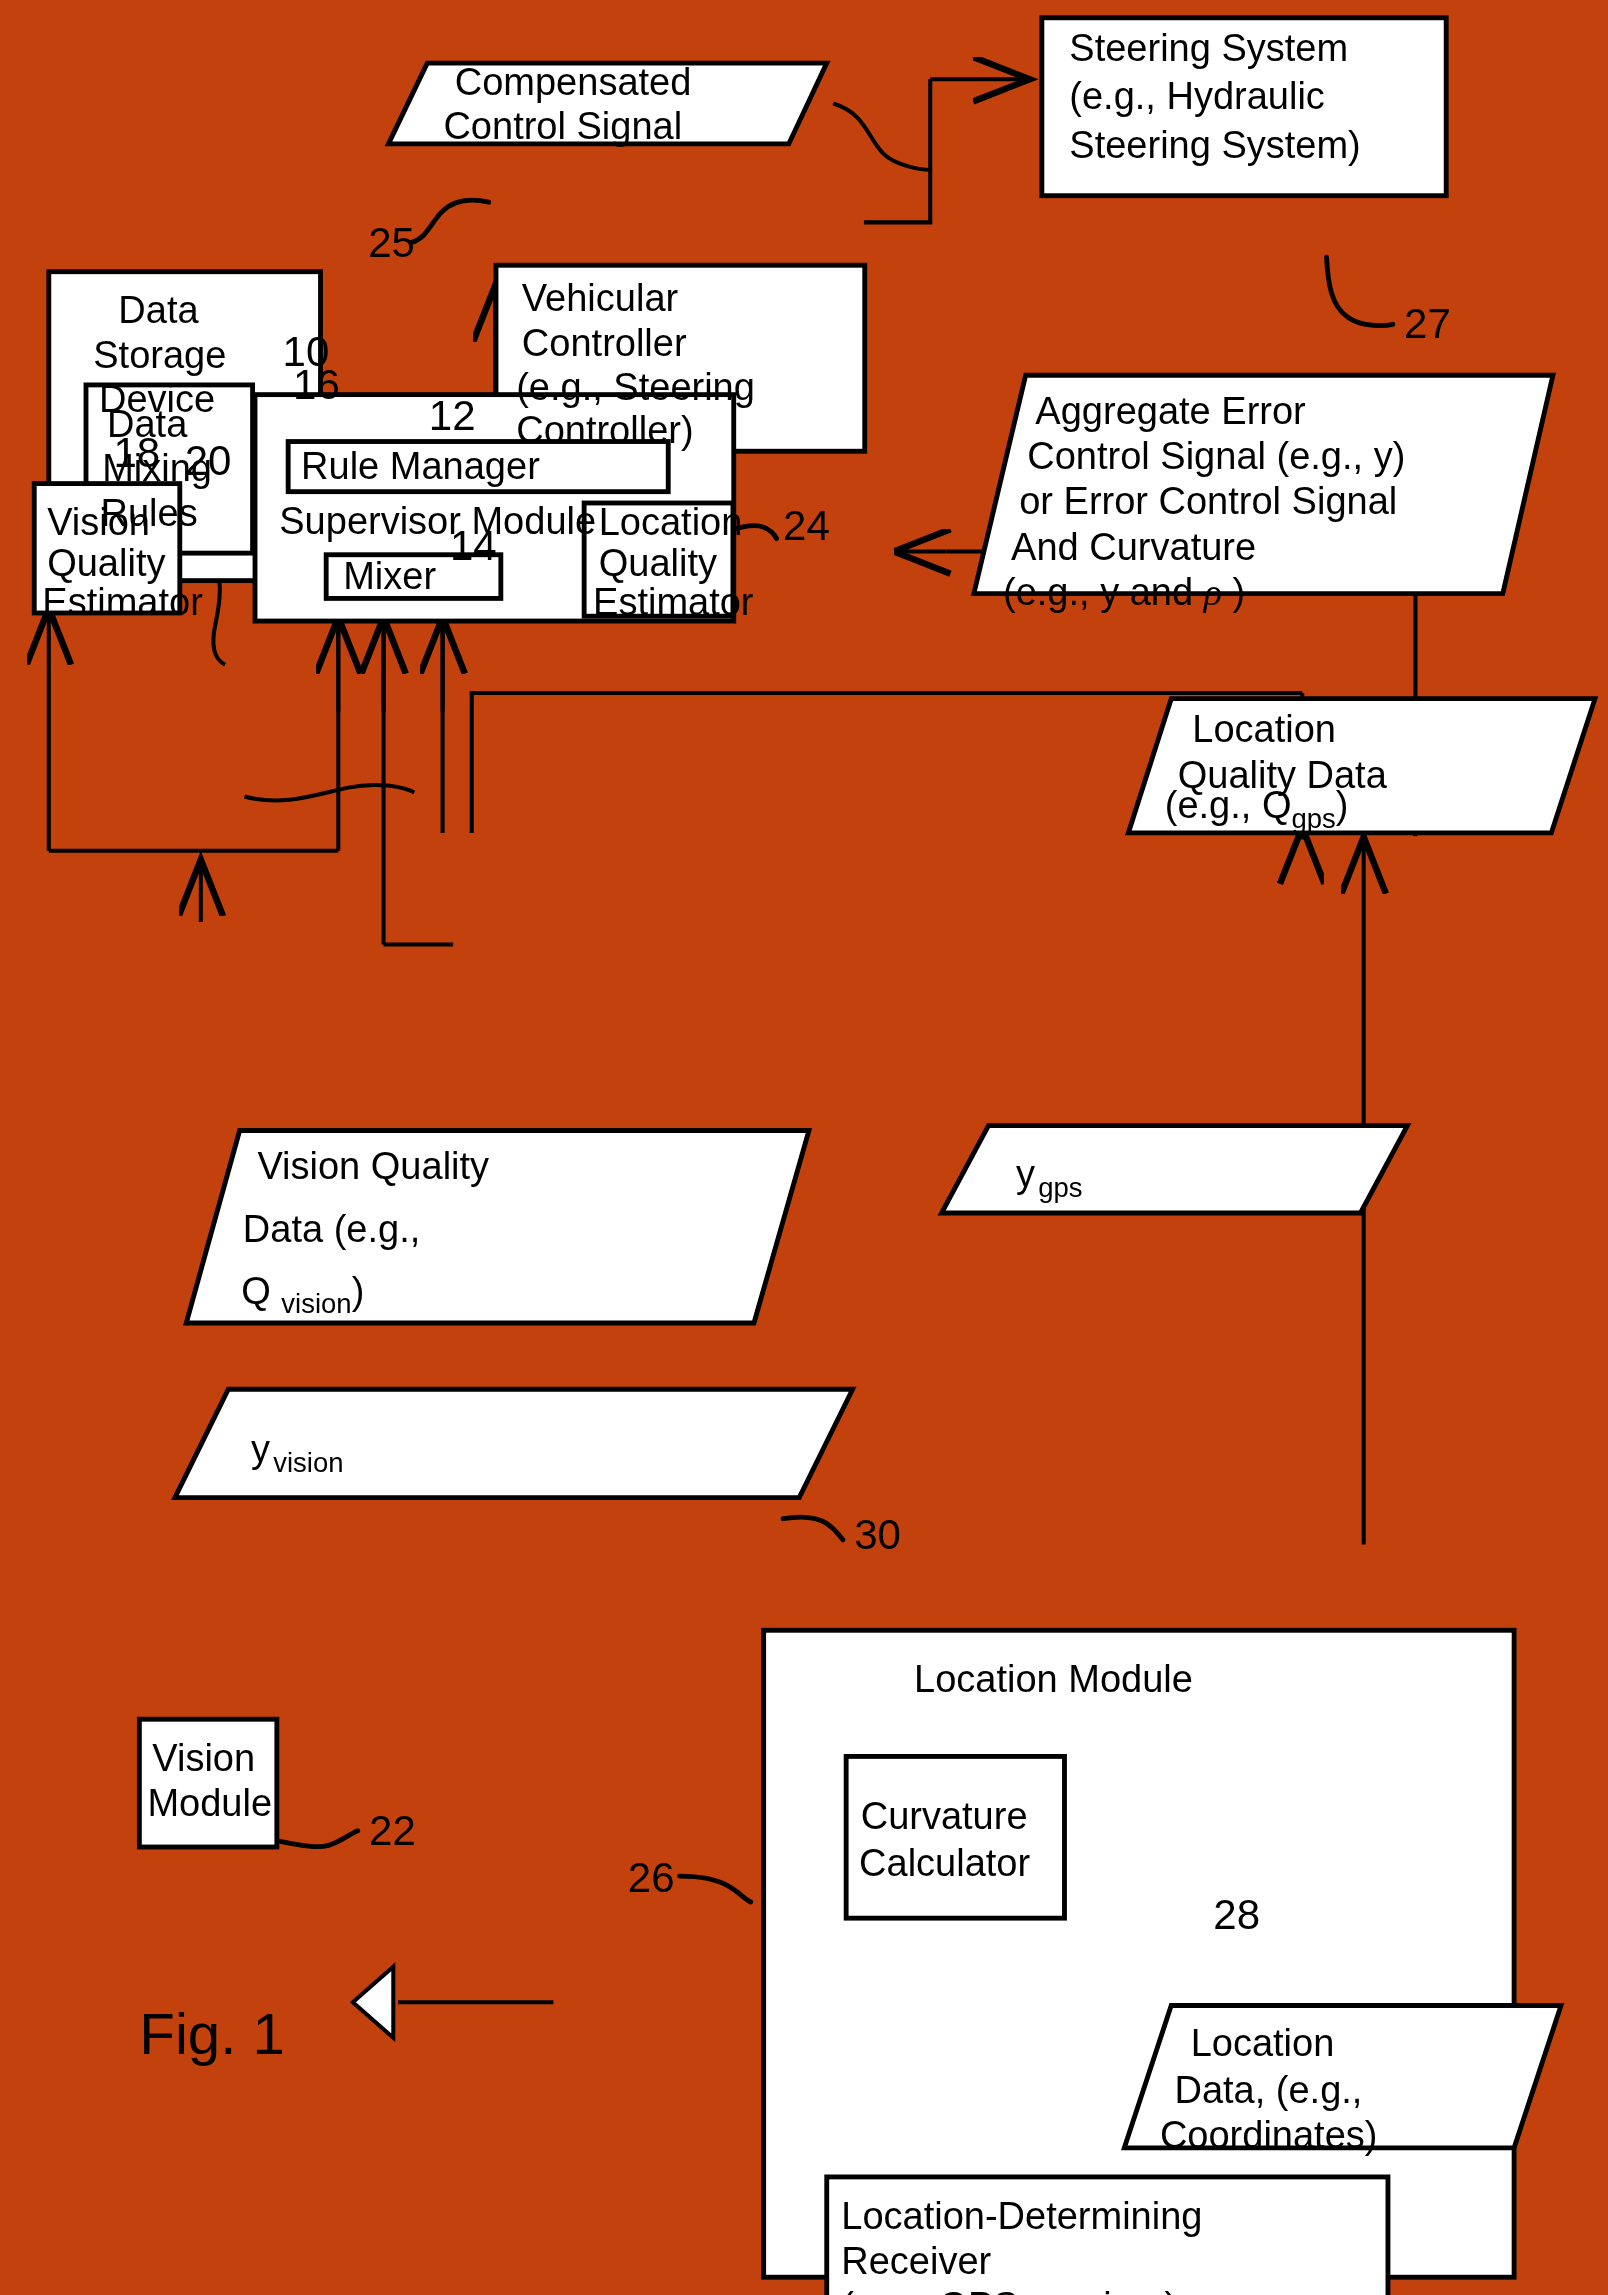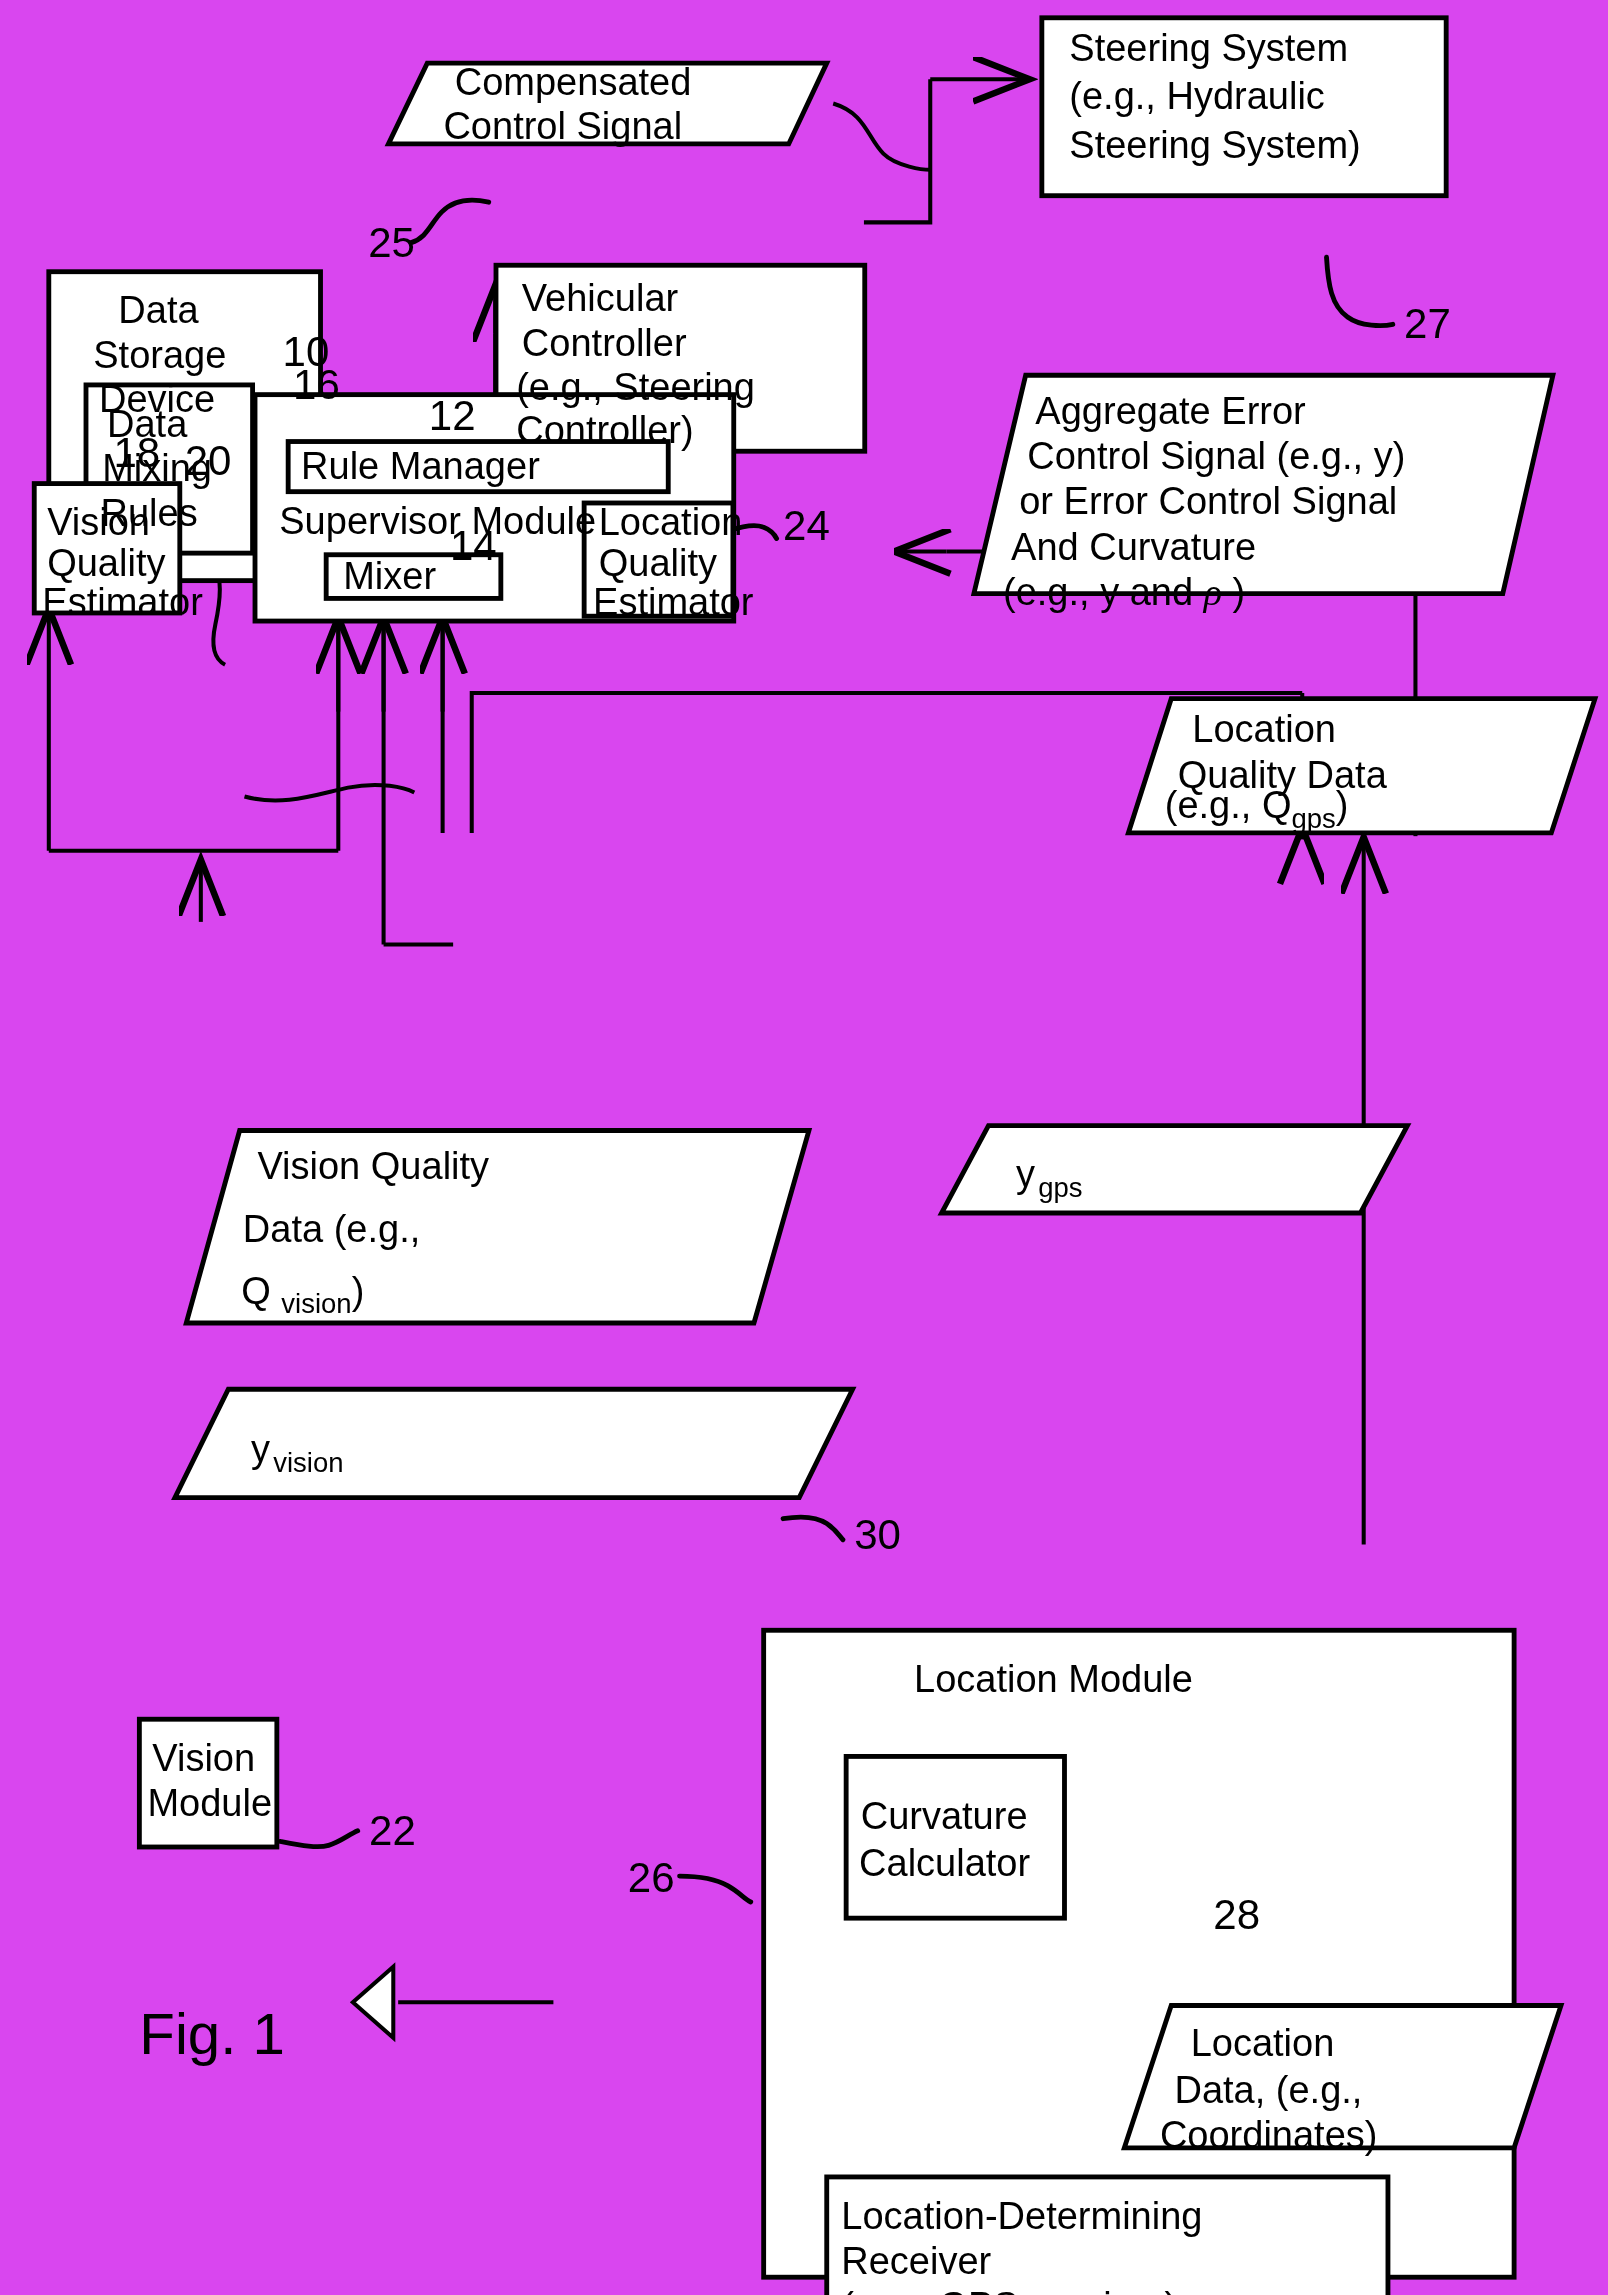--- a/index.html
+++ b/index.html
@@ -4,21 +4,21 @@
 <style>
   html, body {
     margin: 0;
     padding: 0;
     background: #ffffff;
   }
   #page {
     position: relative;
     width: 1609px;
     height: 2295px;
-    background: #d946ef;
+    background: #c2410c;
     overflow: hidden;
   }
   svg#diagram {
     position: absolute;
     top: 0;
     left: 0;
     width: 1609px;
     height: 2295px;
   }
   .shape {

